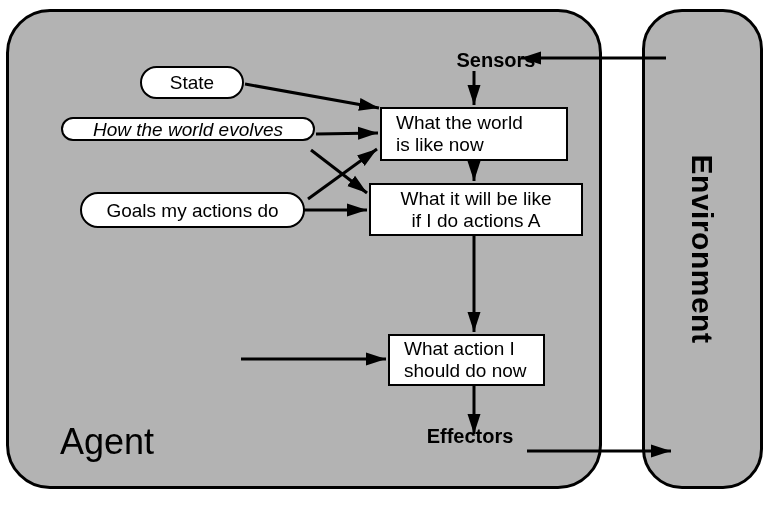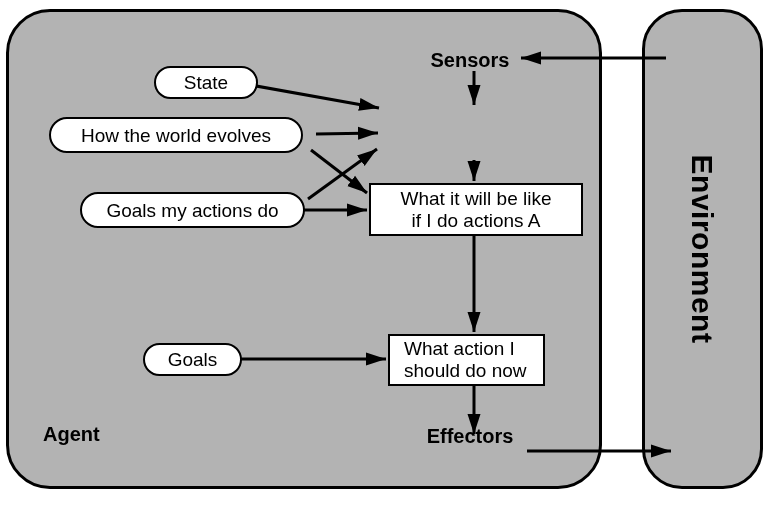--- a/index.html
+++ b/index.html
@@ -27,22 +27,22 @@
   .oval {
     position: absolute;
     background: var(--node-fill, #ffffff);
     border: 2.5px solid var(--line, #000);
     border-radius: 999px;
     box-sizing: border-box;
     display: flex; align-items: center; justify-content: center;
     font-size: 19px; line-height: 1; white-space: nowrap;
     z-index: 3;
   }
-  #state-oval   { left: 154px; top: 66px;  width: 104px; height: 33px; }
-  #evolves-oval { left: 49px;  top: 117px; width: 254px; height: 36px; }
+  #state-oval   { left: 140px; top: 66px;  width: 104px; height: 33px; }
+  #evolves-oval { left: 61px;  top: 117px; width: 254px; height: 24px; font-style: italic; }
   #actions-oval { left: 80px;  top: 192px; width: 225px; height: 36px; }
   #goals-oval   { left: 143px; top: 343px; width: 99px;  height: 33px; }
 
   .rect-node {
     position: absolute;
     background: var(--node-fill, #ffffff);
     border: 2.5px solid var(--line, #000);
     box-sizing: border-box;
     display: flex; flex-direction: column; justify-content: center;
     font-size: 19px; line-height: 22px; white-space: nowrap;
@@ -53,26 +53,26 @@
   #world-now-box  { left: 380px; top: 107px; width: 188px; height: 54px; }
   #prediction-box { left: 369px; top: 183px; width: 214px; height: 53px; }
   #action-box     { left: 388px; top: 334px; width: 157px; height: 52px; }
 
   .io-label {
     position: absolute;
     transform: translateX(-50%);
     font-weight: bold; font-size: 20px; line-height: 1;
     white-space: nowrap; z-index: 3;
   }
-  #sensors-label   { left: 470px; top: 50px; text-align: center; }
+  #sensors-label   { left: 496px; top: 50px; text-align: center; }
   #effectors-label { left: 470px; top: 426px; }
 
   #agent-label {
-    position: absolute; left: 43px; top: 424px;
-    font-weight: bold; font-size: 20px; line-height: 1; z-index: 3;
+    position: absolute; left: 60px; top: 424px;
+    font-weight: normal; font-size: 36px; line-height: 1; z-index: 3;
   }
   #env-label-wrap {
     position: absolute; left: 642px; top: 9px; width: 121px; height: 480px;
     display: flex; align-items: center; justify-content: center;
     z-index: 3; pointer-events: none;
   }
   #env-label-wrap span {
     display: inline-block;
     transform: rotate(90deg);
     font-weight: bold; font-size: 30px; line-height: 1;
@@ -109,24 +109,25 @@
 
   <div class="oval" id="state-oval">
     <span>State</span>
   </div>
   <div class="oval" id="evolves-oval">
     <span>How the world evolves</span>
   </div>
   <div class="oval" id="actions-oval">
     <span>Goals my actions do</span>
   </div>
-  <div class="oval" id="goals-oval">
-    <span>Goals</span>
+
+  <div class="rect-node align-left" id="world-now-box">
+    <span>What the world</span>
+    <span>is like now</span>
   </div>
-
   <div class="rect-node align-center" id="prediction-box">
     <span>What it will be like</span>
     <span>if I do actions A</span>
   </div>
   <div class="rect-node align-left" id="action-box">
     <span>What action I</span>
     <span>should do now</span>
   </div>
 
   <div class="io-label" id="sensors-label">Sensors</div>

